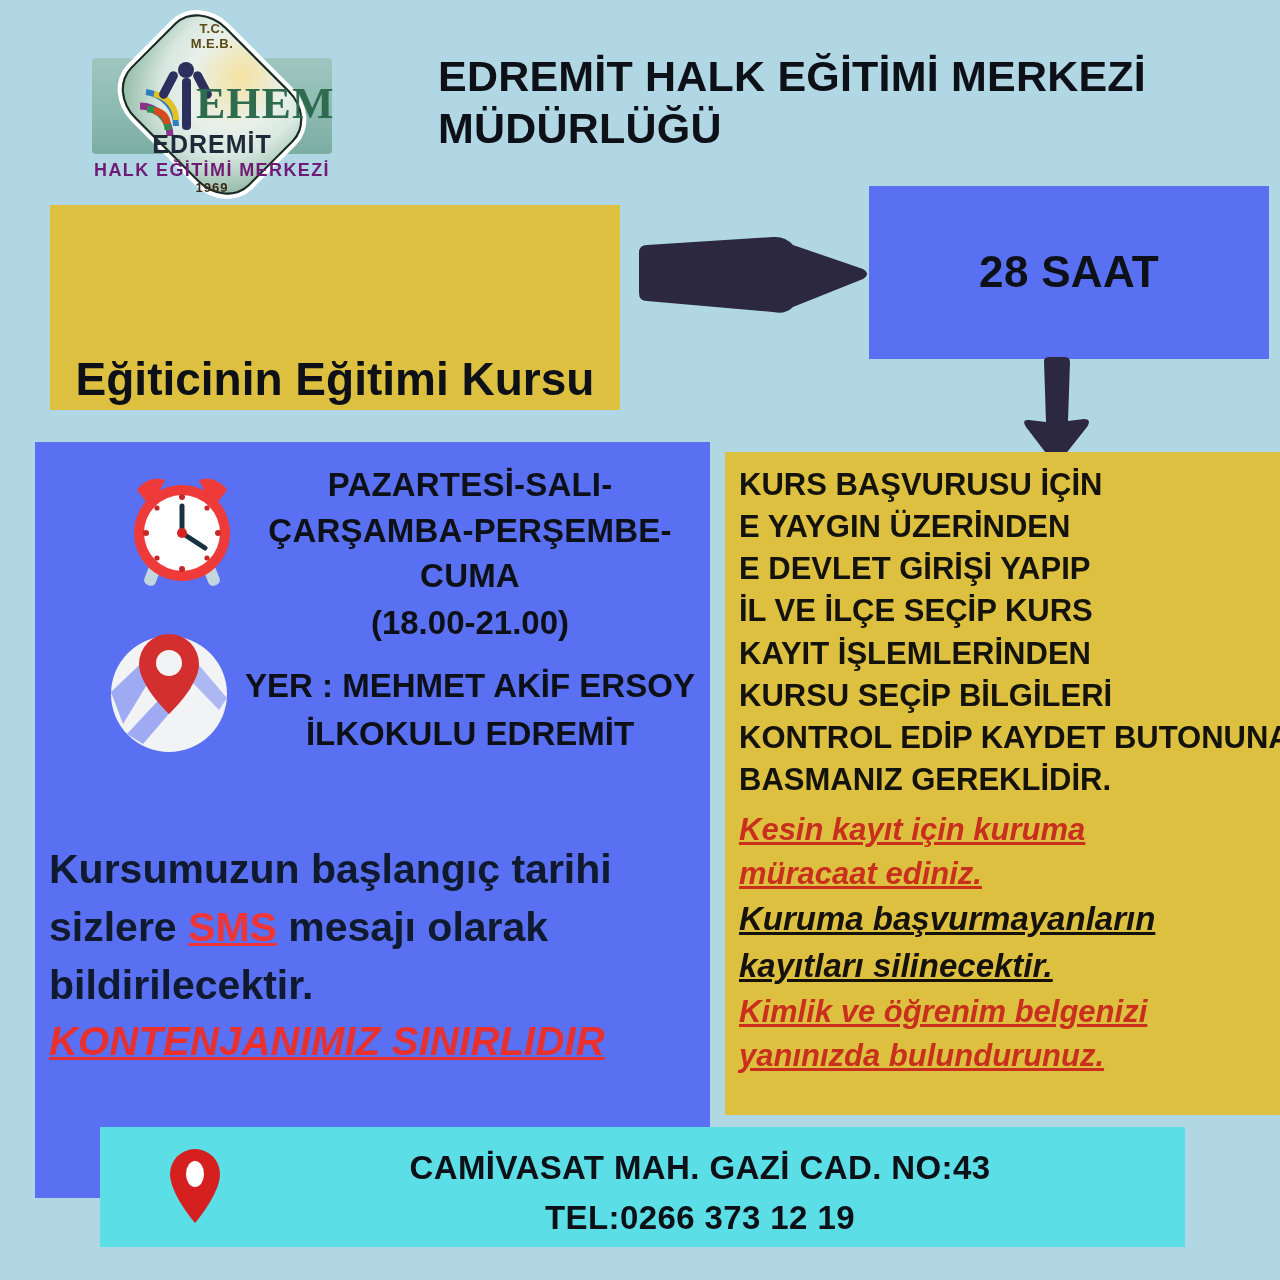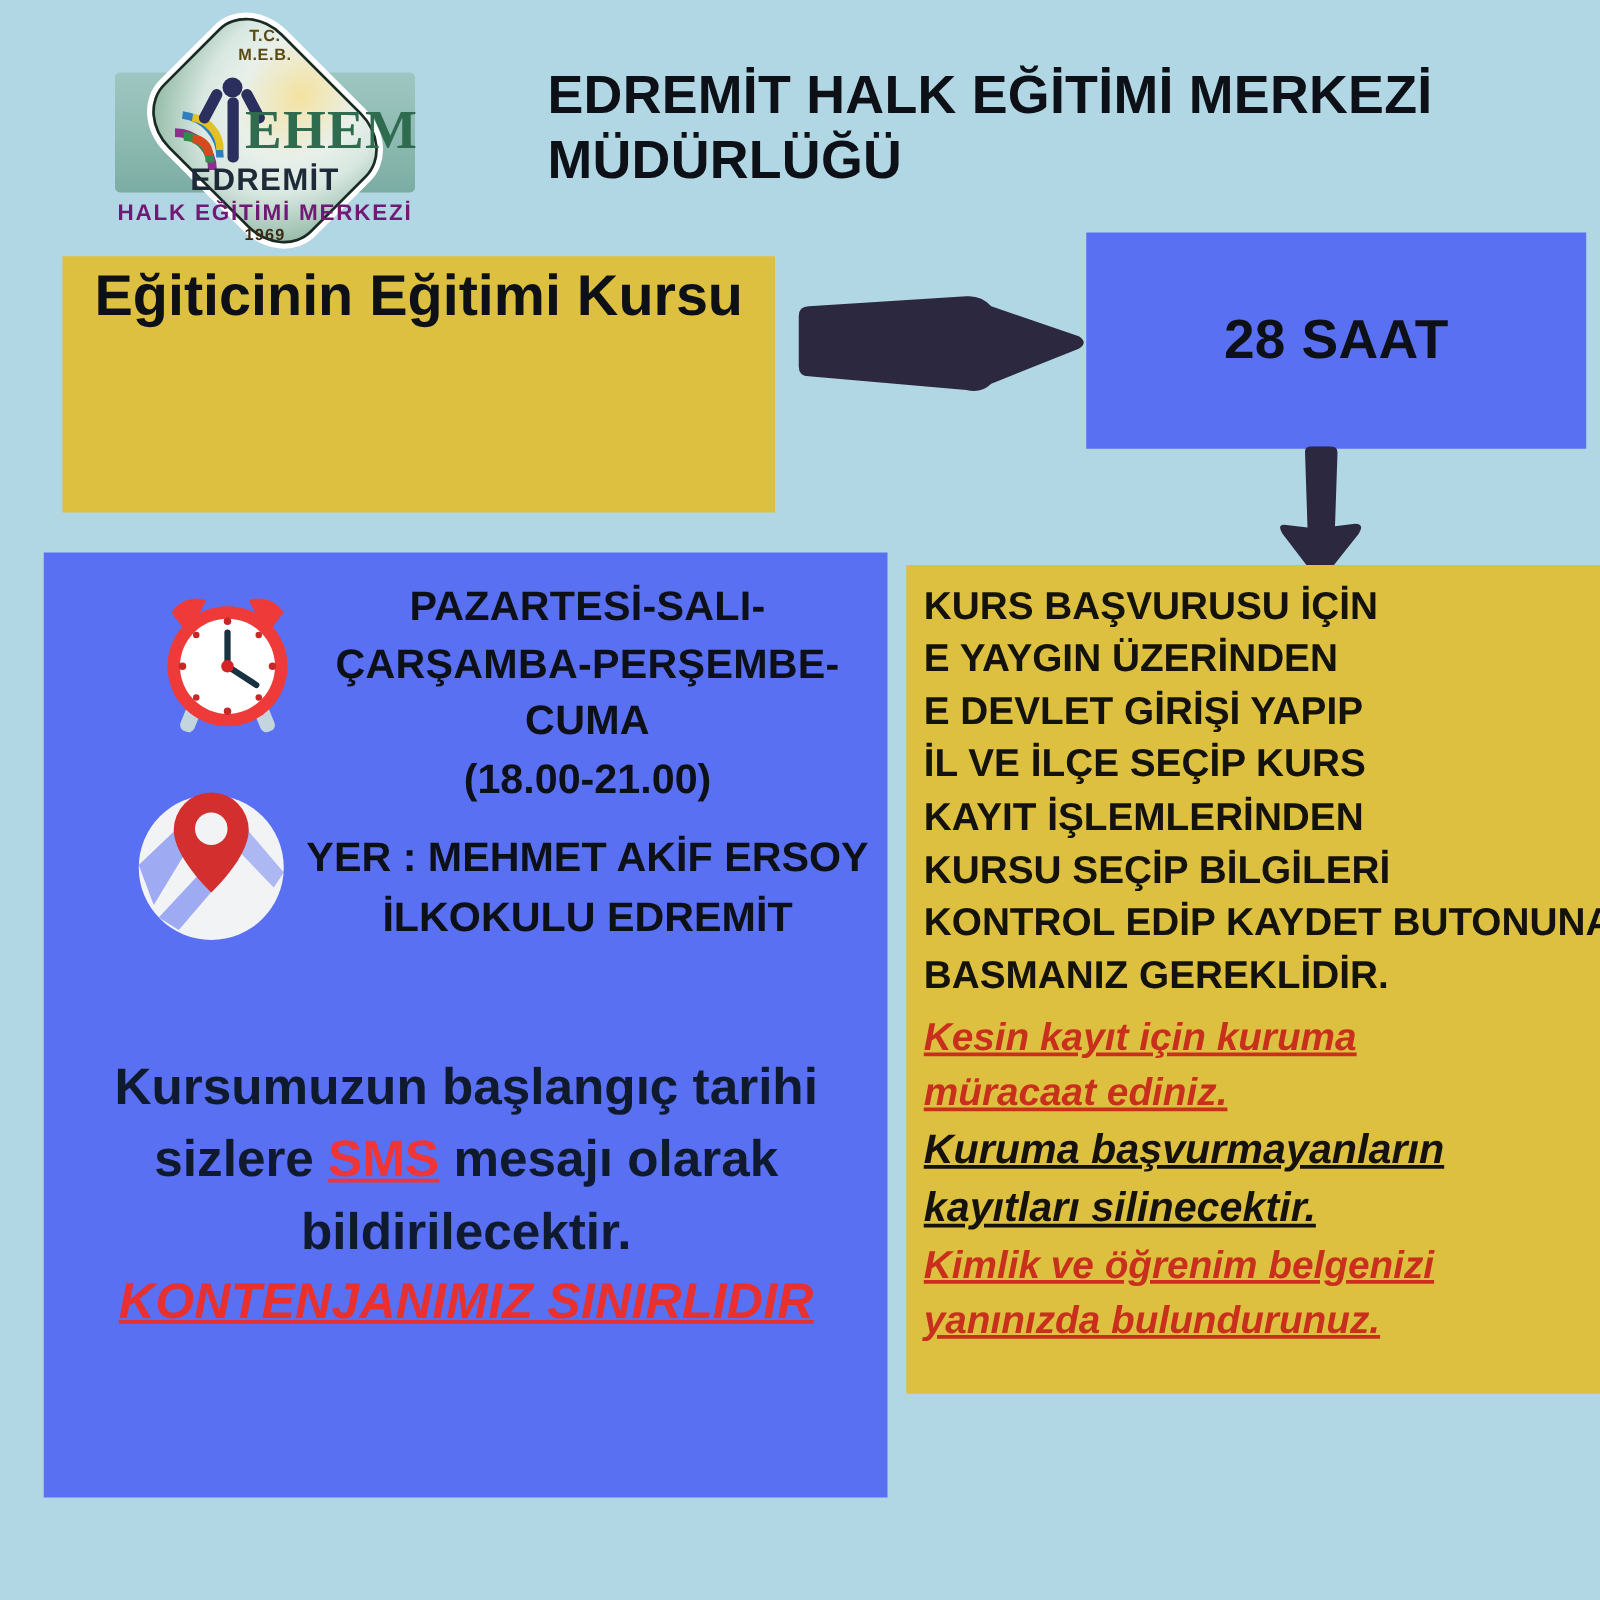--- a/index.html
+++ b/index.html
@@ -65,21 +65,21 @@
     position:absolute;left:438px;top:50px;width:760px;
     font-size:43px;font-weight:bold;color:#0d1117;line-height:1.22;
     letter-spacing:.2px;
   }
   .header .l2{display:block;}
 
   
   .box-course{
     position:absolute;left:50px;top:205px;width:570px;height:205px;
     background:#ddc03f;
-    display:flex;align-items:flex-start;justify-content:center;
+    display:flex;align-items:flex-end;justify-content:center;
   }
   .box-course span{
     font-size:46px;font-weight:bold;color:#0d1117;text-align:center;line-height:1.35;
   }
 
   
   .arrow-right{
     position:absolute;left:633px;top:227px;width:238px;height:92px;
     color:#2b2840;
   }
@@ -108,21 +108,21 @@
     text-align:center;color:#0d1117;
   }
   .sched .days{font-size:33px;font-weight:bold;line-height:1.38;letter-spacing:.2px;}
   .sched .hours{font-size:33px;font-weight:bold;line-height:1.45;}
   .sched .place{font-size:33px;font-weight:bold;line-height:1.45;margin-top:16px;}
 
   .icon-clock{position:absolute;left:82px;top:22px;width:130px;height:130px;}
   .icon-map{position:absolute;left:62px;top:172px;width:150px;height:150px;}
 
   .sms-block{
-    position:absolute;left:14px;top:398px;width:648px;text-align:center;
+    position:absolute;left:14px;top:398px;width:648px;
   }
   .sms-block .line{
     font-size:41px;font-weight:bold;color:#101a2e;line-height:1.42;
   }
   .sms-hl{color:#ef3535;text-decoration:underline;text-decoration-thickness:3px;}
   .quota{
     display:block;margin-top:4px;
     font-size:40px;font-weight:bold;font-style:italic;color:#e8302f;
     text-decoration:underline;text-decoration-thickness:3px;letter-spacing:.2px;
   }
@@ -283,14 +283,26 @@
     <div class="notes">
       <div class="note red">Kesin kayıt için kuruma</div>
       <div class="note red">müracaat ediniz. </div>
       <div class="note black">Kuruma başvurmayanların</div>
       <div class="note black">kayıtları silinecektir.</div>
       <div class="note red">Kimlik ve öğrenim belgenizi</div>
       <div class="note red">yanınızda bulundurunuz.</div>
     </div>
   </div>
 
+  <div class="bar-address">
+    <div class="bar-pin">
+      <svg width="58" height="78" viewBox="0 0 58 78">
+        <path d="M29 2 a25 25 0 0 1 25 25 c0 20 -25 49 -25 49 S4 47 4 27 A25 25 0 0 1 29 2 z" fill="#d62020"></path>
+        <ellipse cx="29" cy="27" rx="9" ry="13" fill="#ffffff"></ellipse>
+      </svg>
+    </div>
+    <div class="bar-text">
+      <div class="a1">CAMİVASAT MAH. GAZİ CAD. NO:43</div>
+      <div class="a2">TEL:0266 373 12 19</div>
+    </div>
+  </div>
 
 </div>
 
 </body></html>

